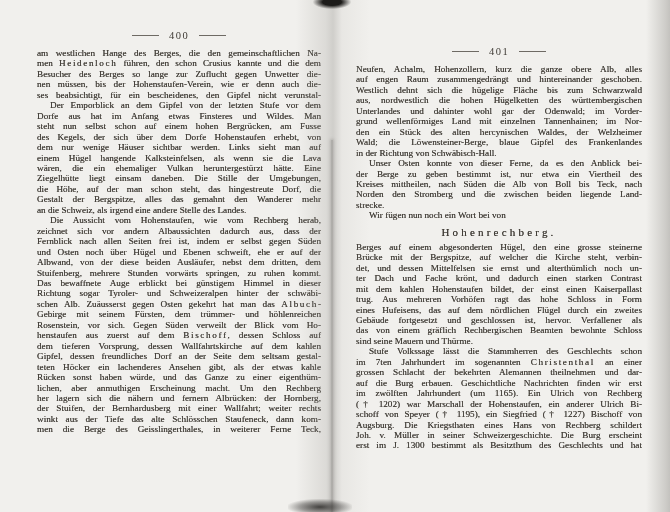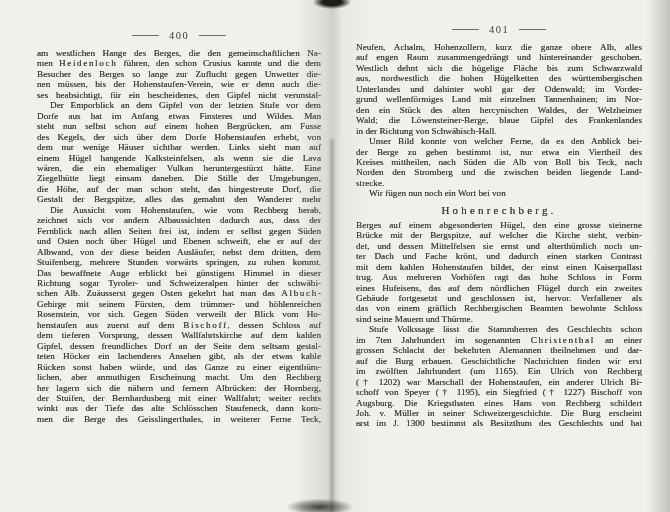--- a/index.html
+++ b/index.html
@@ -3,21 +3,21 @@
 <meta charset="utf-8">
 <style>
   html,body{margin:0;padding:0;}
   .scan{
     position:relative; width:670px; height:512px; overflow:hidden;
     background:#f1f0ed;
     font-family:"Liberation Serif", serif;
   }
   .page{position:absolute;}
   .page-left{left:37px; top:30px; width:284px;}
-  .page-right{left:356px; top:24px; width:286px;}
+  .page-right{left:356px; top:46px; width:286px;}
   .pagehead{display:flex; align-items:center; justify-content:center; gap:10px; margin-bottom:7px; color:#4a463f;}
   .pagehead .rule{width:27px; height:0; border-top:1px solid #6e6a64;}
   .pagehead .num{font-size:10.5px; letter-spacing:1.5px; color:#3f3b35;}
   .para{margin:0;}
   .line{
     font-size:9.2px; line-height:10.45px; color:#433f39;
     text-align:justify; text-align-last:justify;
     text-shadow:0 0 0.3px rgba(67,63,57,0.85);
     white-space:normal;
   }
@@ -80,20 +80,21 @@
           <div class="line indent">Der Emporblick an dem Gipfel von der letzten Stufe vor dem</div>
           <div class="line">Dorfe aus hat im Anfang etwas Finsteres und Wildes. Man</div>
           <div class="line">steht nun selbst schon auf einem hohen Bergrücken, am Fusse</div>
           <div class="line">des Kegels, der sich über dem Dorfe Hohenstaufen erhebt, von</div>
           <div class="line">dem nur wenige Häuser sichtbar werden. Links sieht man auf</div>
           <div class="line">einem Hügel hangende Kalksteinfelsen, als wenn sie die Lava</div>
           <div class="line">wären, die ein ehemaliger Vulkan heruntergestürzt hätte. Eine</div>
           <div class="line">Ziegelhütte liegt einsam daneben. Die Stille der Umgebungen,</div>
           <div class="line">die Höhe, auf der man schon steht, das hingestreute Dorf, die</div>
           <div class="line">Gestalt der Bergspitze, alles das gemahnt den Wanderer mehr</div>
+          <div class="line endline">an die Schweiz, als irgend eine andere Stelle des Landes.</div>
         </div>
         <div class="para">
           <div class="line indent">Die Aussicht vom Hohenstaufen, wie vom Rechberg herab,</div>
           <div class="line">zeichnet sich vor andern Albaussichten dadurch aus, dass der</div>
           <div class="line">Fernblick nach allen Seiten frei ist, indem er selbst gegen Süden</div>
           <div class="line">und Osten noch über Hügel und Ebenen schweift, ehe er auf der</div>
           <div class="line">Albwand, von der diese beiden Ausläufer, nebst dem dritten, dem</div>
           <div class="line">Stuifenberg, mehrere Stunden vorwärts springen, zu ruhen kommt.</div>
           <div class="line">Das bewaffnete Auge erblickt bei günstigem Himmel in dieser</div>
           <div class="line">Richtung sogar Tyroler- und Schweizeralpen hinter der schwäbi-</div>
@@ -126,21 +127,21 @@
           <div class="line">auf engen Raum zusammengedrängt und hintereinander geschoben.</div>
           <div class="line">Westlich dehnt sich die hügelige Fläche bis zum Schwarzwald</div>
           <div class="line">aus, nordwestlich die hohen Hügelketten des württembergischen</div>
           <div class="line">Unterlandes und dahinter wohl gar der Odenwald; im Vorder-</div>
           <div class="line">grund wellenförmiges Land mit einzelnen Tannenhainen; im Nor-</div>
           <div class="line">den ein Stück des alten hercynischen Waldes, der Welzheimer</div>
           <div class="line">Wald; die Löwensteiner-Berge, blaue Gipfel des Frankenlandes</div>
           <div class="line endline">in der Richtung von Schwäbisch-Hall.</div>
         </div>
         <div class="para">
-          <div class="line indent">Unser Bild konnte von welcher Ferne, da es den Anblick bei-</div>
+          <div class="line indent">Unser Osten konnte von dieser Ferne, da es den Anblick bei-</div>
           <div class="line">der Berge zu geben bestimmt ist, nur etwa ein Viertheil des</div>
           <div class="line">Kreises mittheilen, nach Süden die Alb von Boll bis Teck, nach</div>
           <div class="line">Norden den Stromberg und die zwischen beiden liegende Land-</div>
           <div class="line endline">strecke.</div>
         </div>
         <div class="para">
           <div class="line indent endline">Wir fügen nun noch ein Wort bei von</div>
         </div>
         <div class="heading">Hohenrechberg.</div>
         <div class="para">

